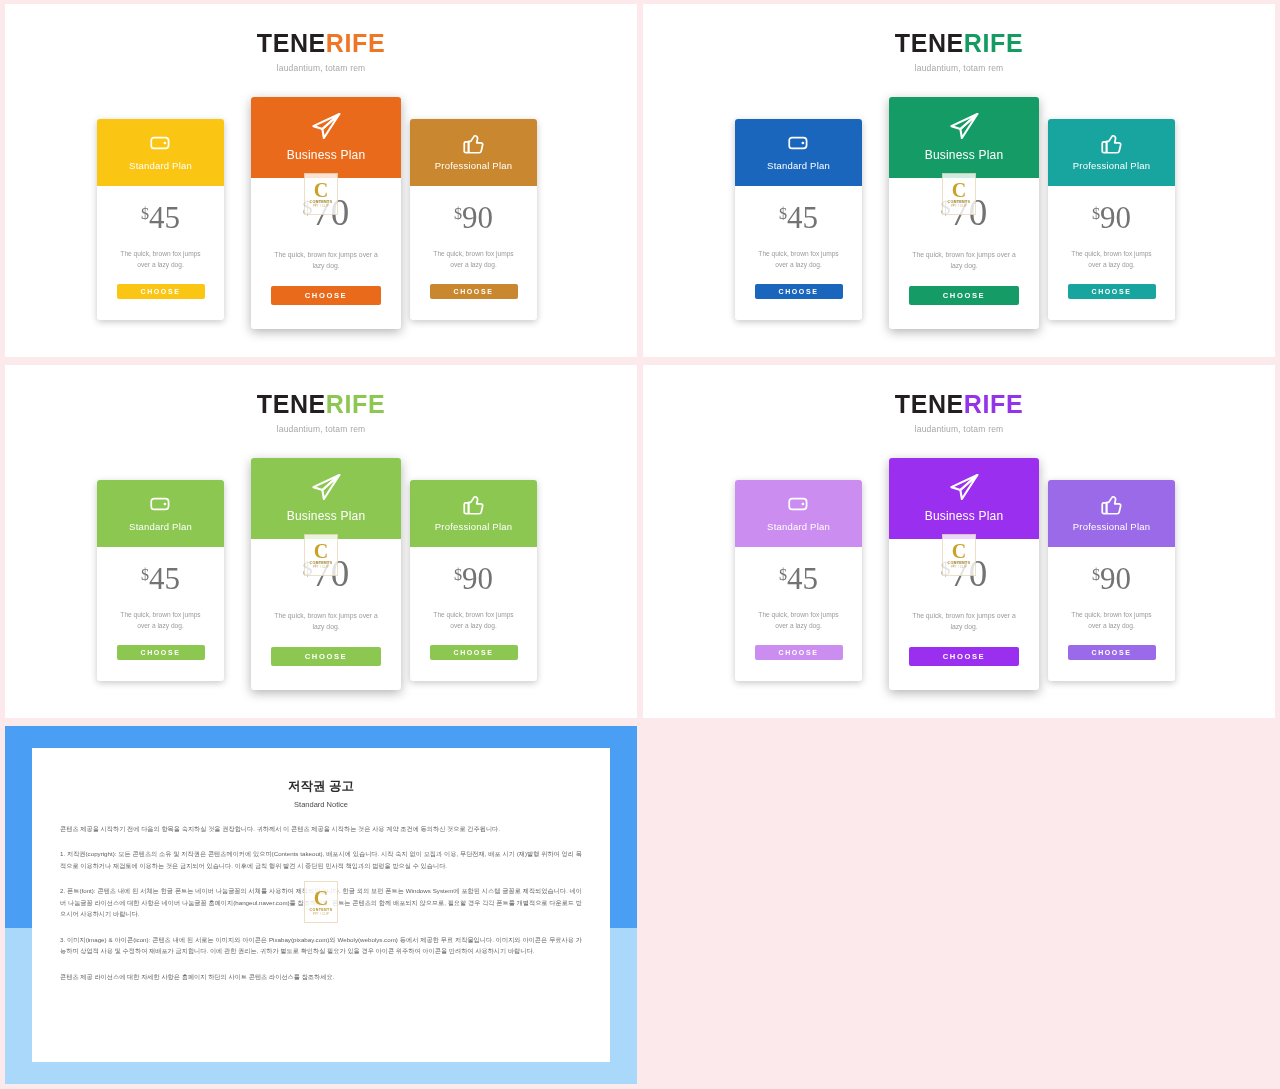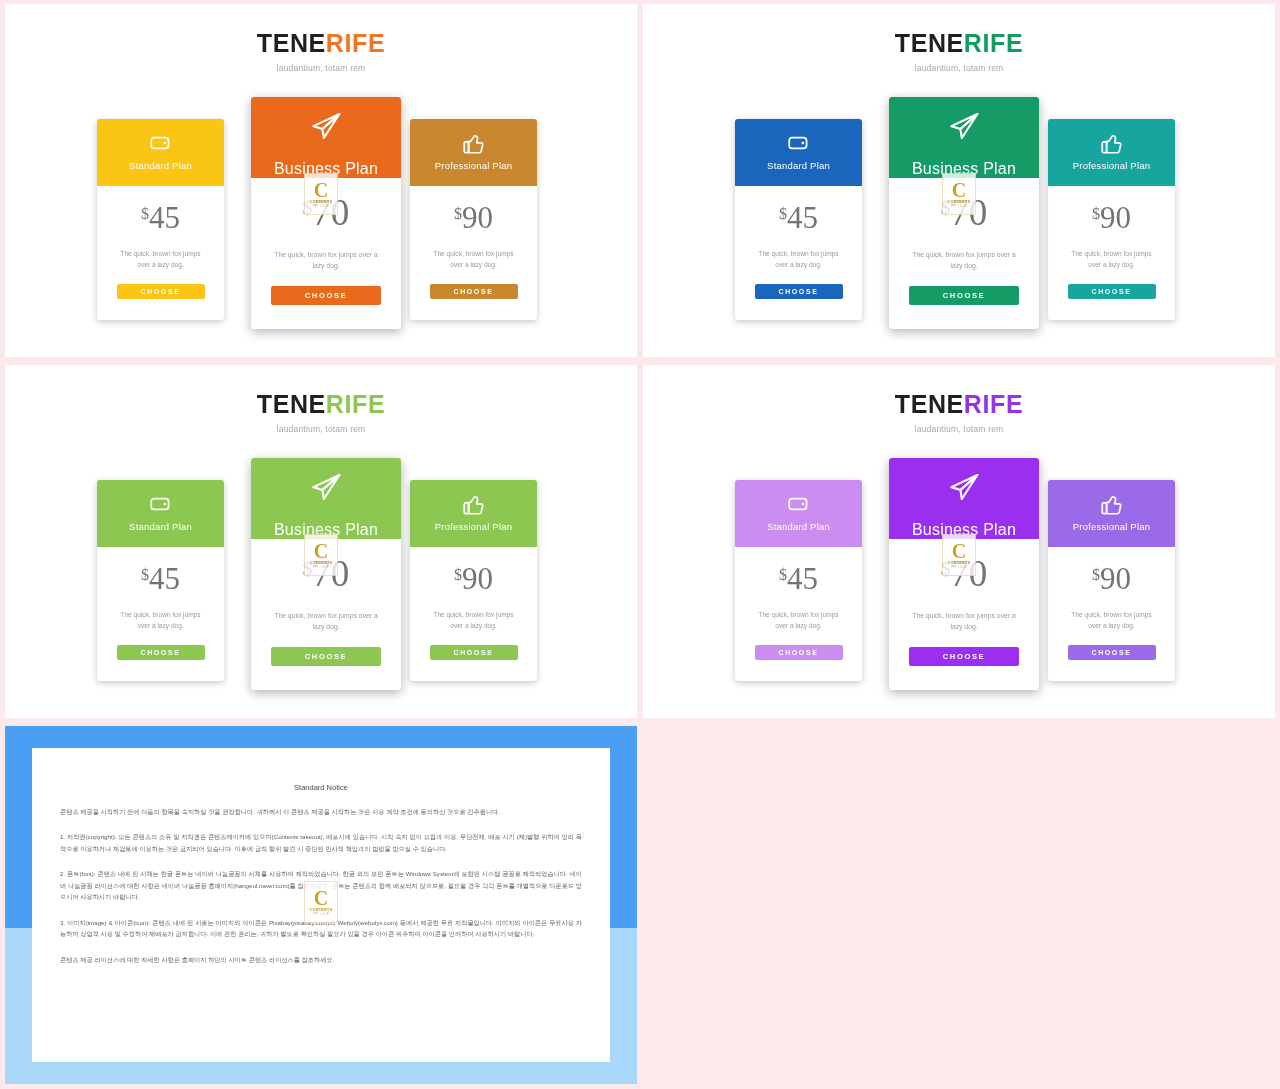--- a/index.html
+++ b/index.html
@@ -94,21 +94,21 @@
   .card.side .plan-icon { width: 26px; height: 26px; }
   .card.featured .plan-icon { width: 32px; height: 32px; }
 
   .plan-name {
     margin-top: 4px;
     font-size: 9.5px;
     color: #ffffff;
     letter-spacing: 0.2px;
     white-space: nowrap;
   }
-  .card.featured .plan-name { font-size: 16px; margin-top: 18px; }
+  .card.featured .plan-name { font-size: 12px; margin-top: 6px; }
 
   .card-body { text-align: center; }
   .card.side .card-body { padding-top: 16px; }
   .card.featured .card-body { padding-top: 16px; }
 
   .price {
     color: #737373;
     font-weight: 300;
     line-height: 1;
     white-space: nowrap;
@@ -462,20 +462,21 @@
           <span class="wm-c">C</span>
           <span class="wm-t1">CONTENTS</span>
           <span class="wm-t2">PPT / CLIP</span>
         </div>
       </div>
     </div>
 
   <div class="copyslide">
     <div class="sel-lower"></div>
     <div class="copy-paper">
+      <div class="copy-h1">저작권 공고</div>
       <div class="copy-h2">Standard Notice</div>
       <p class="copy-p">콘텐츠 제공을 시작하기 전에 다음의 항목을 숙지하실 것을 권장합니다. 귀하께서 이 콘텐츠 제공을 시작하는 것은 사용 계약 조건에 동의하신 것으로 간주됩니다.</p>
       <p class="copy-p">1. 저작권(copyright): 모든 콘텐츠의 소유 및 저작권은 콘텐츠메이커에 있으며(Contents takeout), 배포시에 있습니다. 시작 숙지 없이 모집과 이용, 무단전재, 배포 시기 (재)발행 위하여 영리 목적으로 이용하거나 재검토에 이용하는 것은 금지되어 있습니다. 이후에 금칙 행위 발견 시 중단된 민사적 책임과의 법령을 받으실 수 있습니다.</p>
       <p class="copy-p">2. 폰트(font): 콘텐츠 내에 된 서체는 한글 폰트는 네이버 나눔글꼴의 서체를 사용하여 제작되었습니다. 한글 외의 보편 폰트는 Windows System에 포함된 시스템 글꼴로 제작되었습니다. 네이버 나눔글꼴 라이선스에 대한 사항은 네이버 나눔글꼴 홈페이지(hangeul.naver.com)를 참조하세요. 폰트는 콘텐츠의 함께 배포되지 않으므로, 필요할 경우 각각 폰트를 개별적으로 다운로드 받으시어 사용하시기 바랍니다.</p>
       <p class="copy-p">3. 이미지(image) &amp; 아이콘(icon): 콘텐츠 내에 된 서로는 이미지와 아이콘은 Pixabay(pixabay.com)와 Weboly(webolys.com) 등에서 제공한 무료 저작물입니다. 이미지와 아이콘은 무료사용 가능하며 상업적 사용 및 수정하여 재배포가 금지합니다. 이에 관한 권리는, 귀하가 별도로 확인하실 필요가 있을 경우 아이콘 위주하여 아이콘을 반려하여 사용하시기 바랍니다.</p>
       <p class="copy-p">콘텐츠 제공 라이선스에 대한 자세한 사항은 홈페이지 하단의 사이트 콘텐츠 라이선스를 참조하세요.</p>
     </div>
     <div class="wm-copy">
       <span class="wm-c">C</span>
       <span class="wm-t1">CONTENTS</span>

